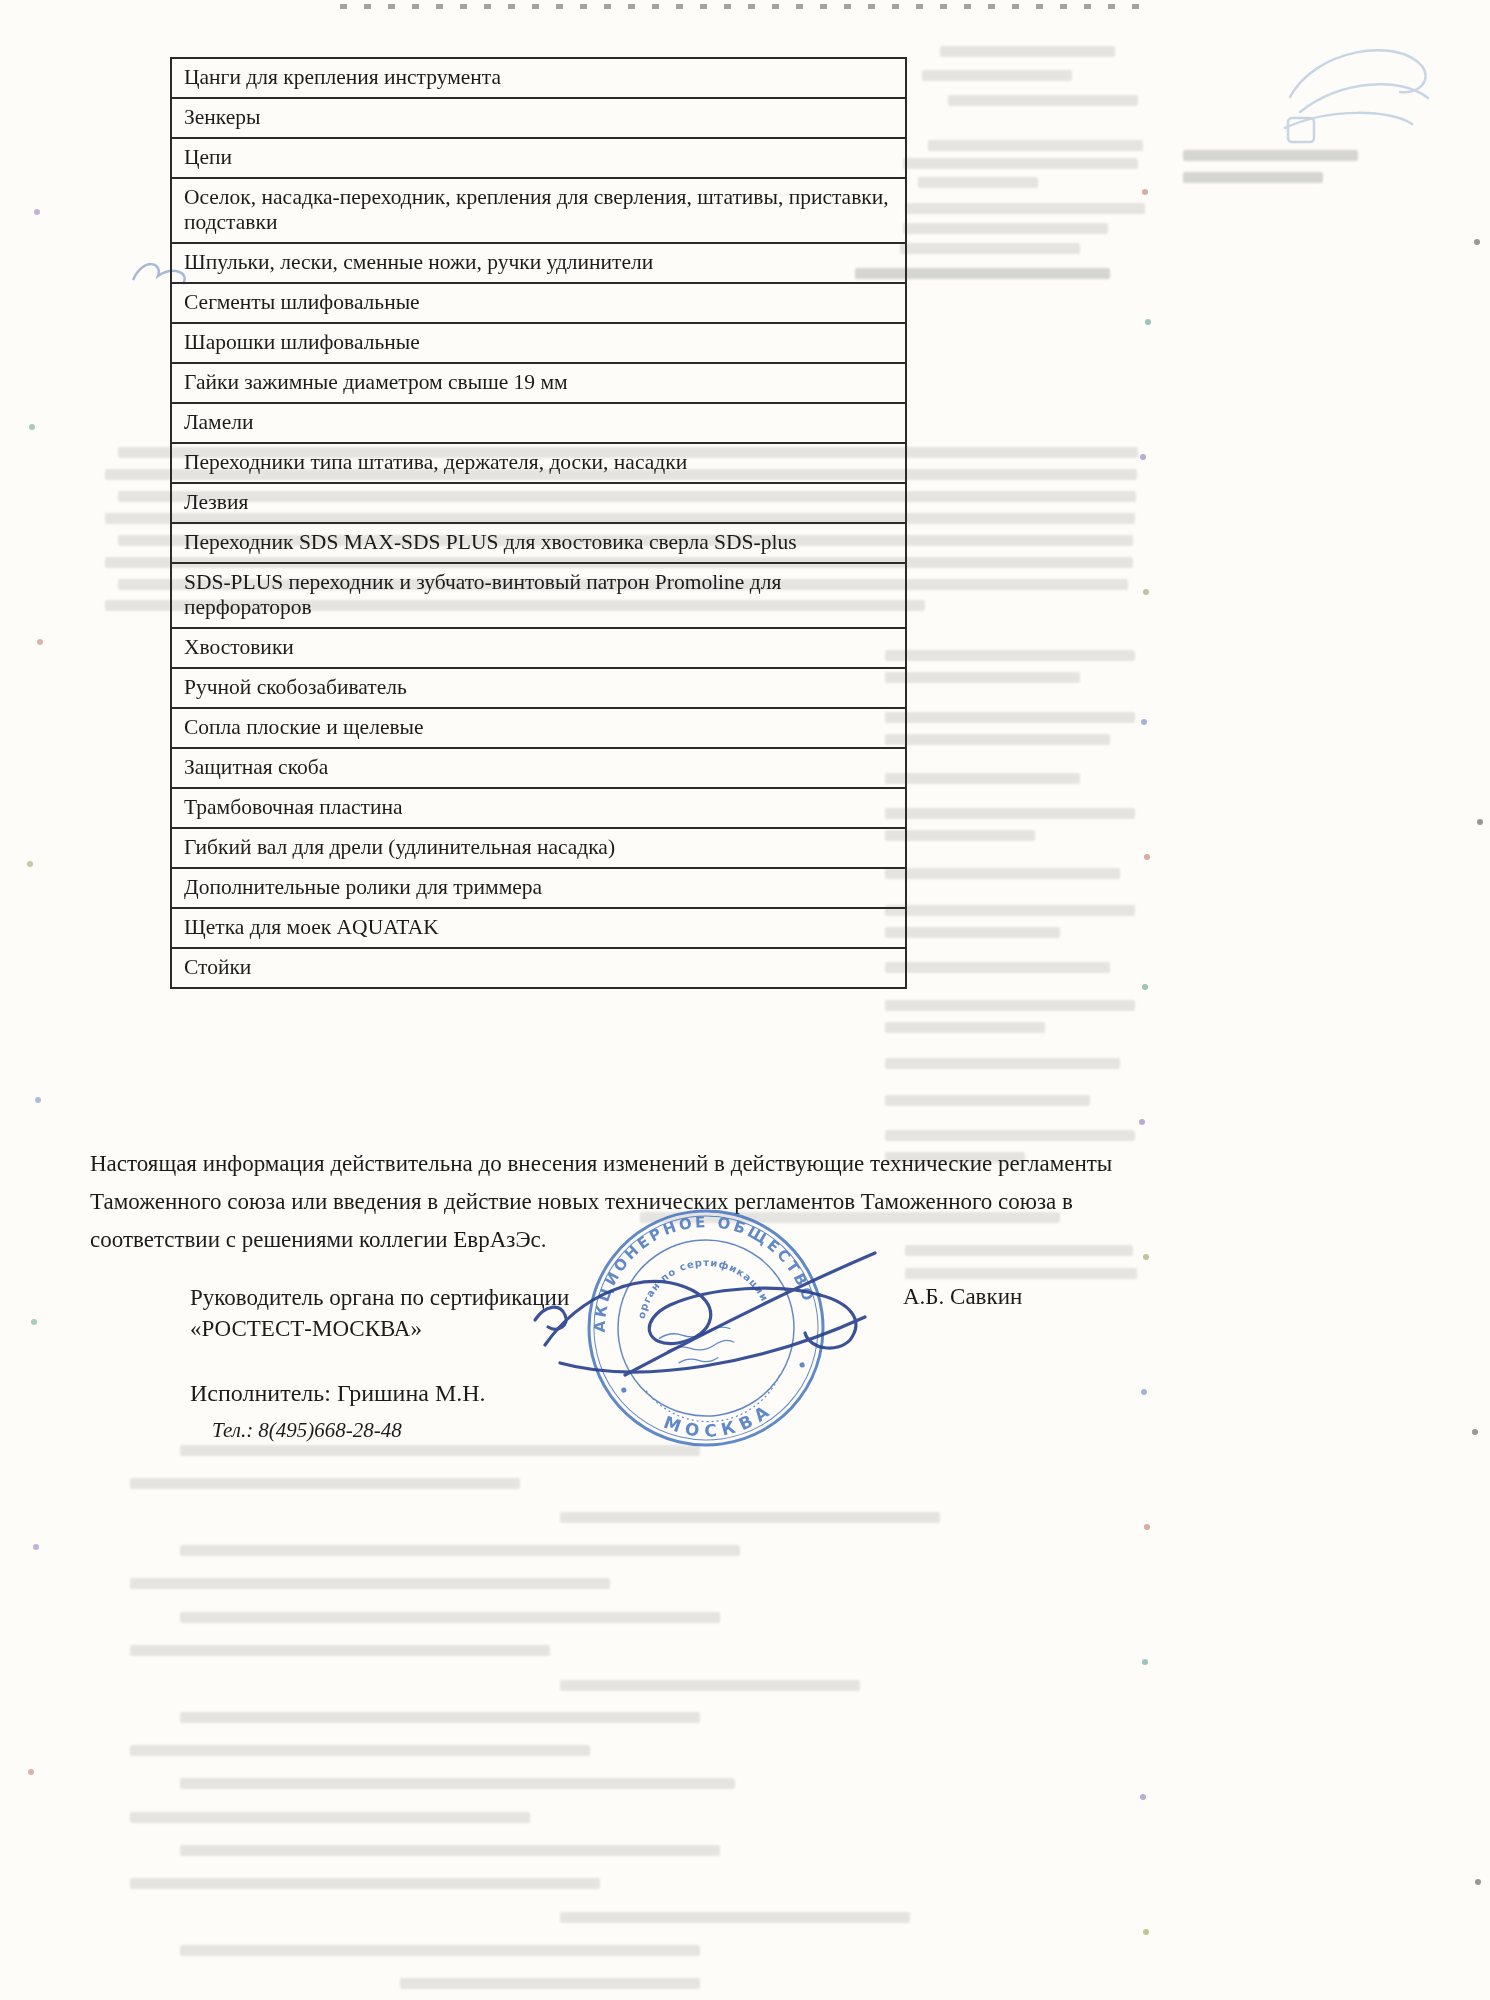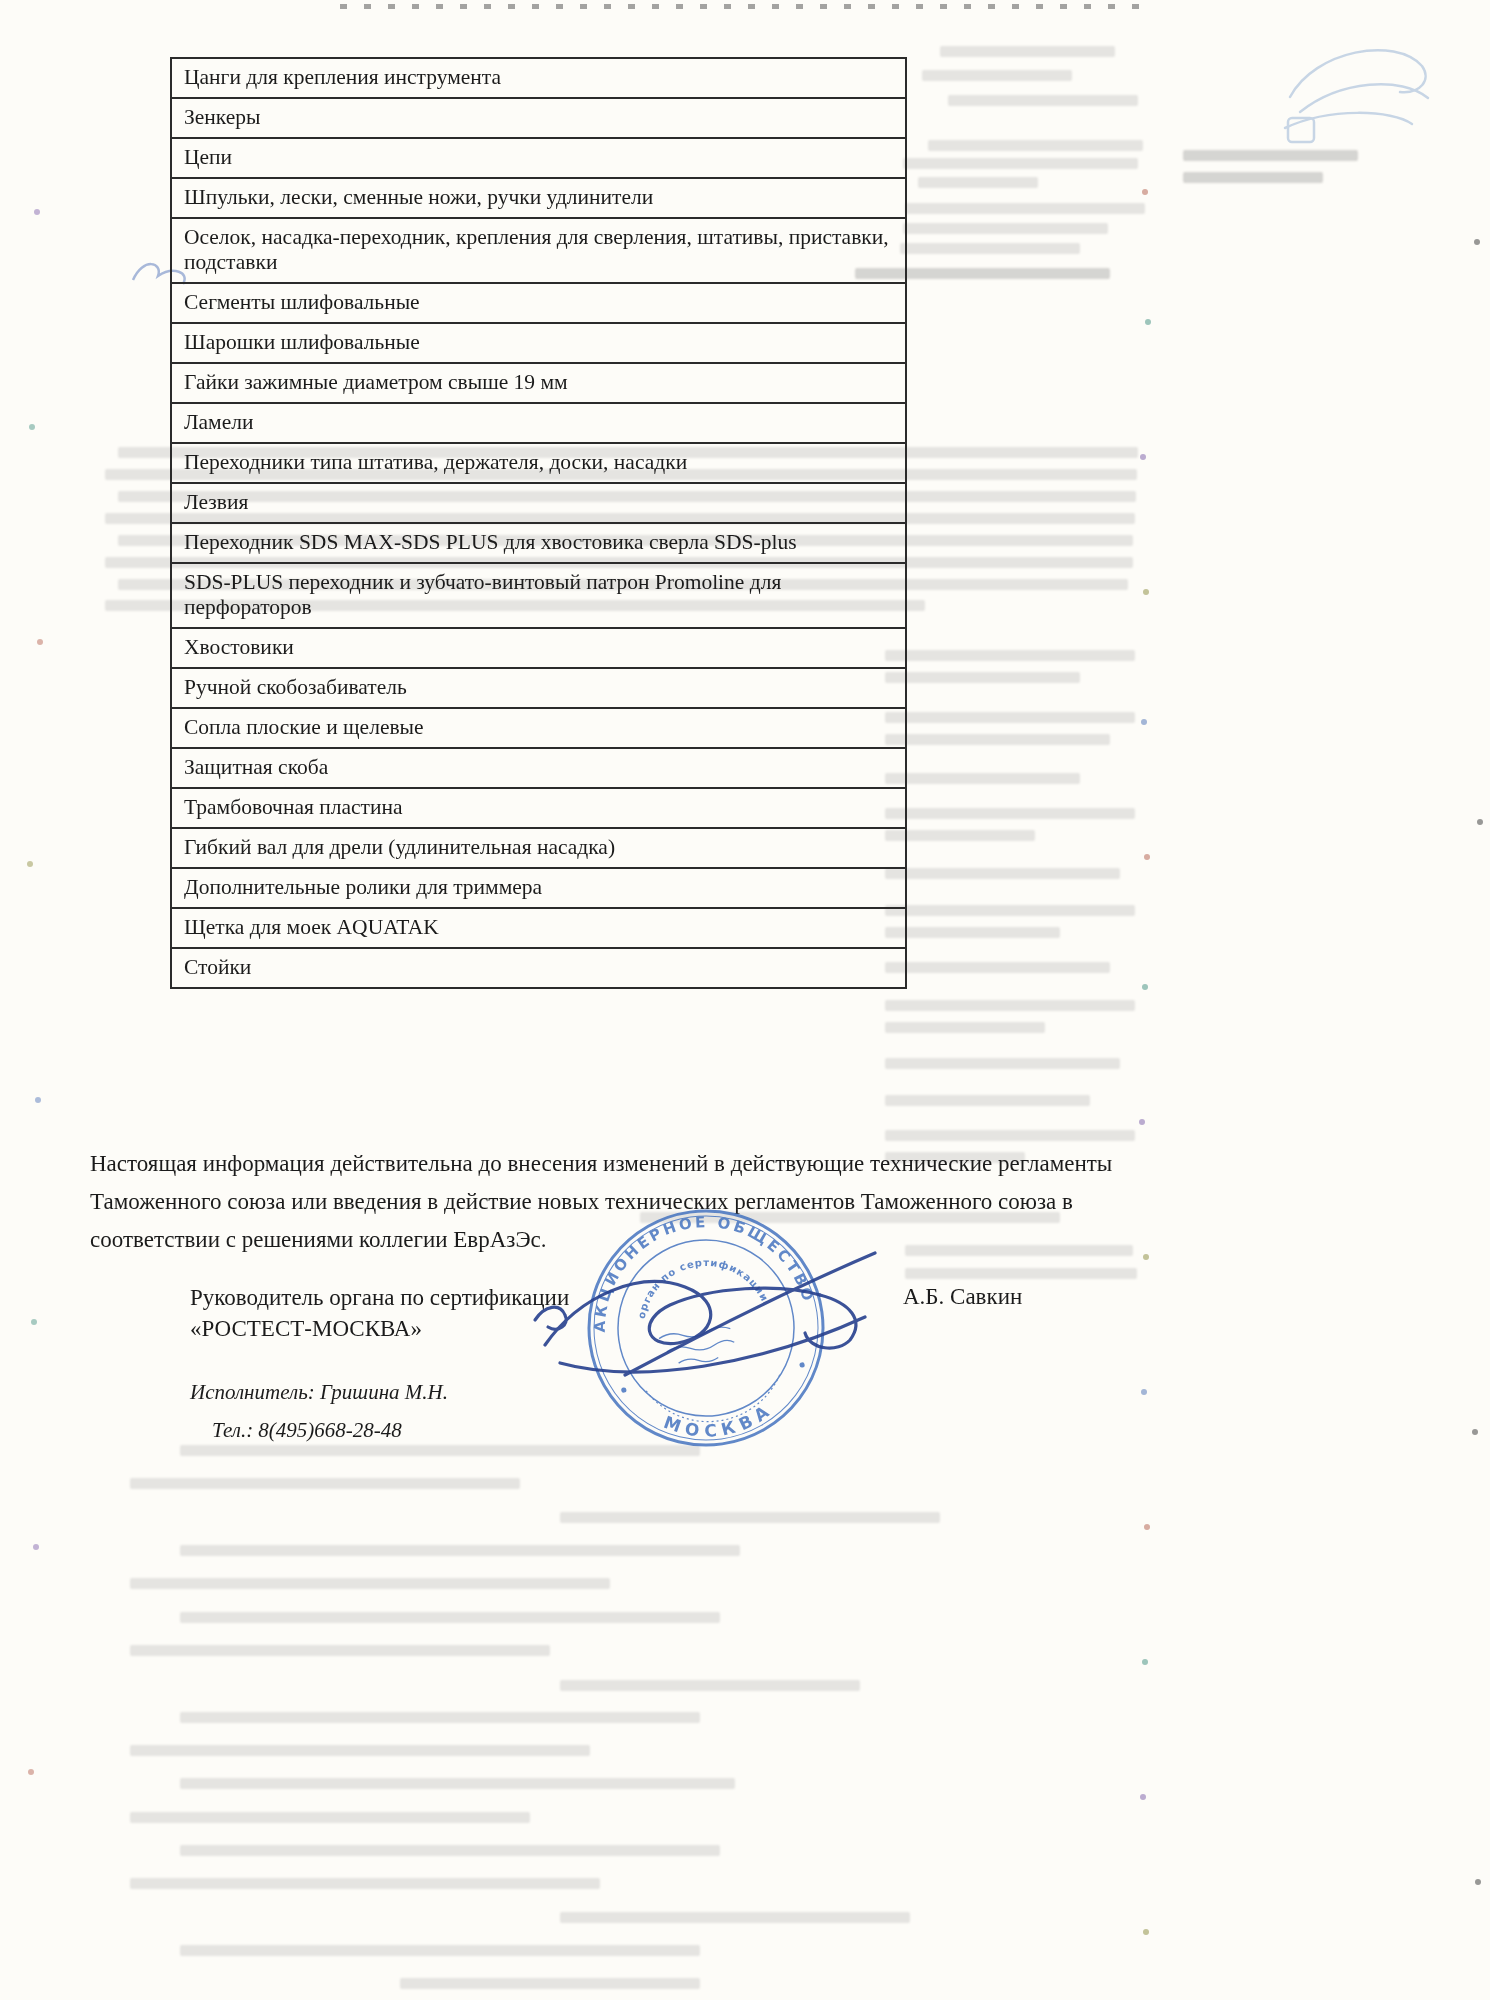--- a/index.html
+++ b/index.html
@@ -43,21 +43,21 @@
     border-collapse:collapse;font-size:21.5px;border-radius:31px;}
   .doc-table td{border:2px solid #2b2b2b;padding:6px 12px 7px;line-height:25px;background:transparent;}
 
   
   .paragraph{position:absolute;left:90px;top:1122px;width:1112px;z-index:3;
     font-size:23px;line-height:38px;}
 
   
   .role{position:absolute;left:190px;top:1282px;width:400px;z-index:3;font-size:23px;line-height:31px;}
   .signer-name{position:absolute;left:903px;top:1284px;z-index:6;font-size:23px;}
-  .executor{position:absolute;left:190px;top:1380px;z-index:3;font-size:21px;font-style:italic;}
+  .executor{position:absolute;left:190px;top:1380px;z-index:3;font-size:24px;}
   .phone{position:absolute;left:212px;top:1418px;z-index:3;font-size:21px;font-style:italic;}
 
   .stamp{position:absolute;left:578px;top:1200px;width:256px;height:256px;z-index:4;
     opacity:.82;transform:rotate(-8deg);}
   .stamp text{font-family:"DejaVu Sans", sans-serif;font-weight:bold;}
   .signature-svg{position:absolute;left:520px;top:1225px;width:400px;height:200px;z-index:5;opacity:.9;}
   .margin-scribble{position:absolute;left:128px;top:252px;width:70px;height:45px;z-index:2;opacity:.5;}
 </style>
 </head>
 <body>
@@ -148,24 +148,24 @@
         <tr>
           <td>Цанги для крепления инструмента</td>
         </tr>
         <tr>
           <td>Зенкеры</td>
         </tr>
         <tr>
           <td>Цепи</td>
         </tr>
         <tr>
+          <td>Оселок, насадка-переходник, крепления для сверления, штативы, приставки, подставки</td>
+        </tr>
+        <tr>
           <td>Шпульки, лески, сменные ножи, ручки удлинители</td>
-        </tr>
-        <tr>
-          <td>Оселок, насадка-переходник, крепления для сверления, штативы, приставки, подставки</td>
         </tr>
         <tr>
           <td>Сегменты шлифовальные</td>
         </tr>
         <tr>
           <td>Шарошки шлифовальные</td>
         </tr>
         <tr>
           <td>Гайки зажимные диаметром свыше 19 мм</td>
         </tr>

